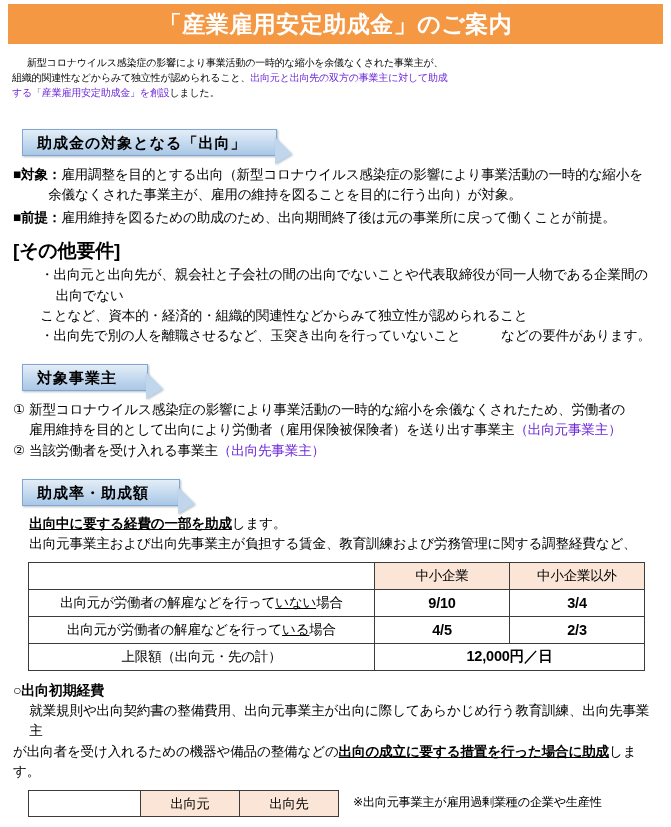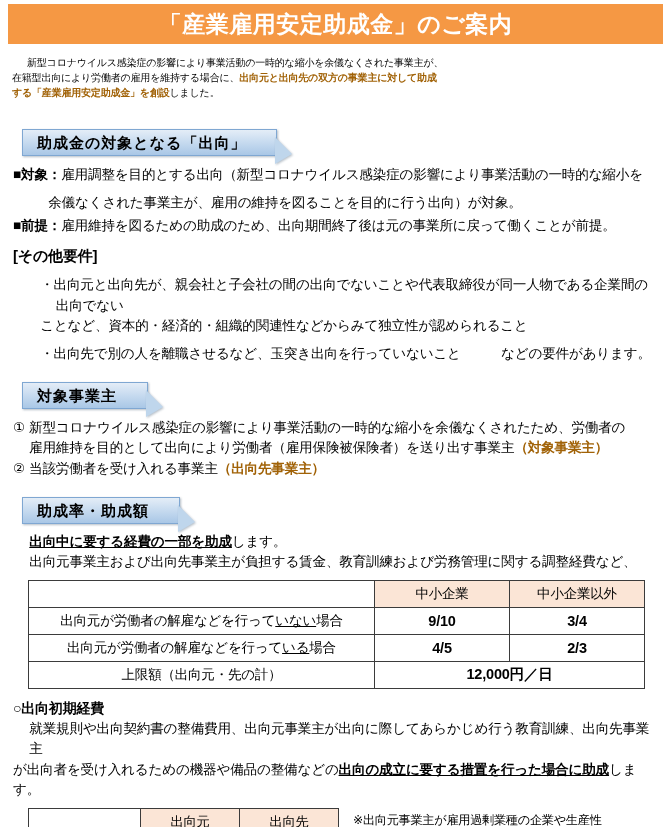--- a/index.html
+++ b/index.html
@@ -37,21 +37,21 @@
 
   
   .intro {
     margin: 11px 13px 0 12px;
     font-size: 10px;
     line-height: 1.52;
     letter-spacing: -0.2px;
     text-align: justify;
   }
   .intro .lead-indent { padding-left: 1.5em; }
-  .red-bold { color: #a16207; font-weight: bold; }
+  .red-bold { color: #6d28d9; font-weight: normal; }
 
   
   .ribbon {
     position: relative;
     display: inline-block;
     margin-left: 22px;
     height: 27px;
     background: linear-gradient(to bottom, #E4EDF7 0%, #C9DCF0 45%, #A9C7E6 100%);
     border: 1px solid #7FA7D2;
     box-shadow: 1px 1px 2px rgba(90,110,130,0.45);
@@ -94,23 +94,23 @@
     font-size: 13.6px;
     line-height: 1.5;
     letter-spacing: -0.2px;
   }
   .bullet-row { display: flex; align-items: flex-start; }
   .bullet-mark { flex: 0 0 auto; font-weight: bold; }
   .bullet-body { flex: 1 1 auto; }
   .label-b { font-weight: bold; }
   .hang2 { padding-left: 1.15em; text-indent: -1.15em; }
   .indent-1 { padding-left: 1.2em; }
-  .indent-2 { padding-left: 2.0em; margin-top: 8px; }
-
-  .other-head { font-weight: bold; font-size: 15px; margin-top: 8px; }
+  .indent-2 { padding-left: 2.0em; }
+
+  .other-head { font-weight: bold; font-size: 19px; margin-top: 8px; }
 
   .circle-head {
     font-weight: bold;
     font-size: 14px;
     margin-top: 2px;
   }
   .under-b { font-weight: bold; text-decoration: underline; }
   .u { text-decoration: underline; }
 
   
@@ -166,21 +166,21 @@
 </style>
 </head>
 <body>
 
 <div class="banner">
   <span class="banner-title">「産業雇用安定助成金」のご案内</span>
 </div>
 
 <div class="intro">
   <div class="lead-indent">新型コロナウイルス感染症の影響により事業活動の一時的な縮小を余儀なくされた事業主が、</div>
-  <div><span>在籍型出向により労働者の雇用を維持する場合に、</span><span class="red-bold">出向元と出向先の双方の事業主に対して助成</span></div>
+  <div><span>組織的関連性などからみて独立性が認められること、</span><span class="red-bold">出向元と出向先の双方の事業主に対して助成</span></div>
   <div><span class="red-bold">する「産業雇用安定助成金」を創設</span><span>しました。</span></div>
 </div>
 
 <div class="ribbon-wrap">
   <div class="ribbon">
     <span class="ribbon-label">助成金の対象となる「出向」</span>
     <span class="ribbon-tail"></span>
   </div>
 </div>
 
@@ -214,21 +214,21 @@
     <span class="ribbon-label">対象事業主</span>
     <span class="ribbon-tail"></span>
   </div>
 </div>
 
 <div class="block">
   <div class="bullet-row">
     <span class="bullet-mark" style="font-weight:normal;">①</span>
     <span class="bullet-body" style="padding-left:4px;">
       <span>新型コロナウイルス感染症の影響により事業活動の一時的な縮小を余儀なくされたため、労働者の</span>
-      <div><span>雇用維持を目的として出向により労働者（雇用保険被保険者）を送り出す事業主</span><span class="red-bold">（対象事業主）</span></div>
+      <div><span>雇用維持を目的として出向により労働者（雇用保険被保険者）を送り出す事業主</span><span class="red-bold">（出向元事業主）</span></div>
     </span>
   </div>
   <div class="bullet-row">
     <span class="bullet-mark" style="font-weight:normal;">②</span>
     <span class="bullet-body" style="padding-left:4px;">
       <span>当該労働者を受け入れる事業主</span><span class="red-bold">（出向先事業主）</span>
     </span>
   </div>
 </div>
 

